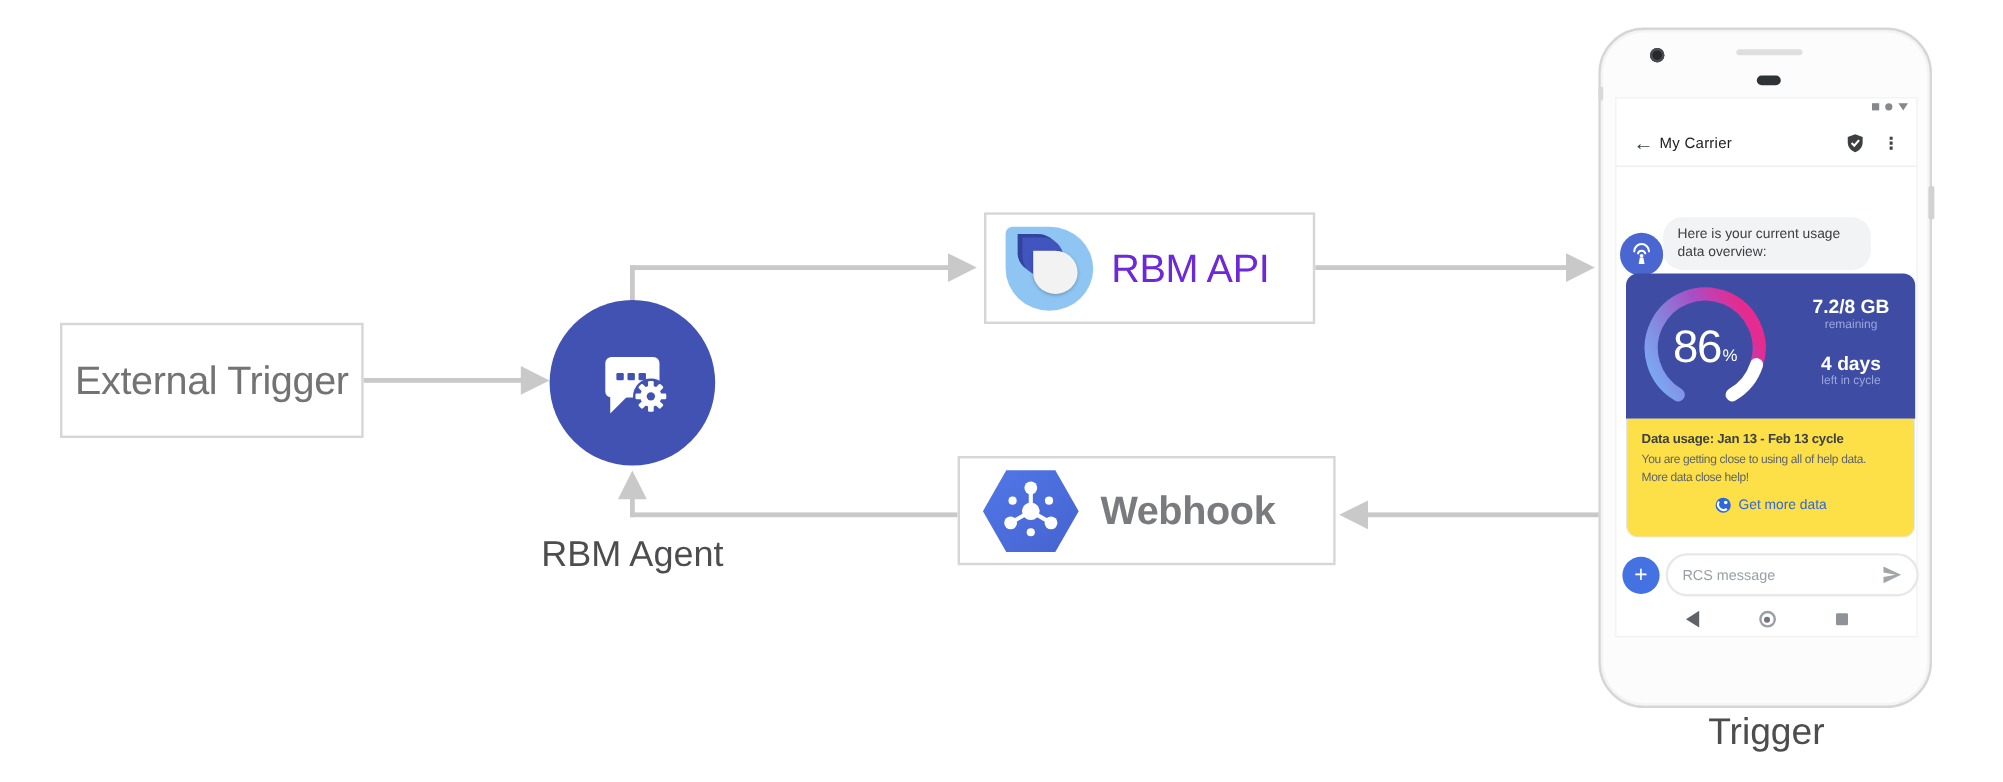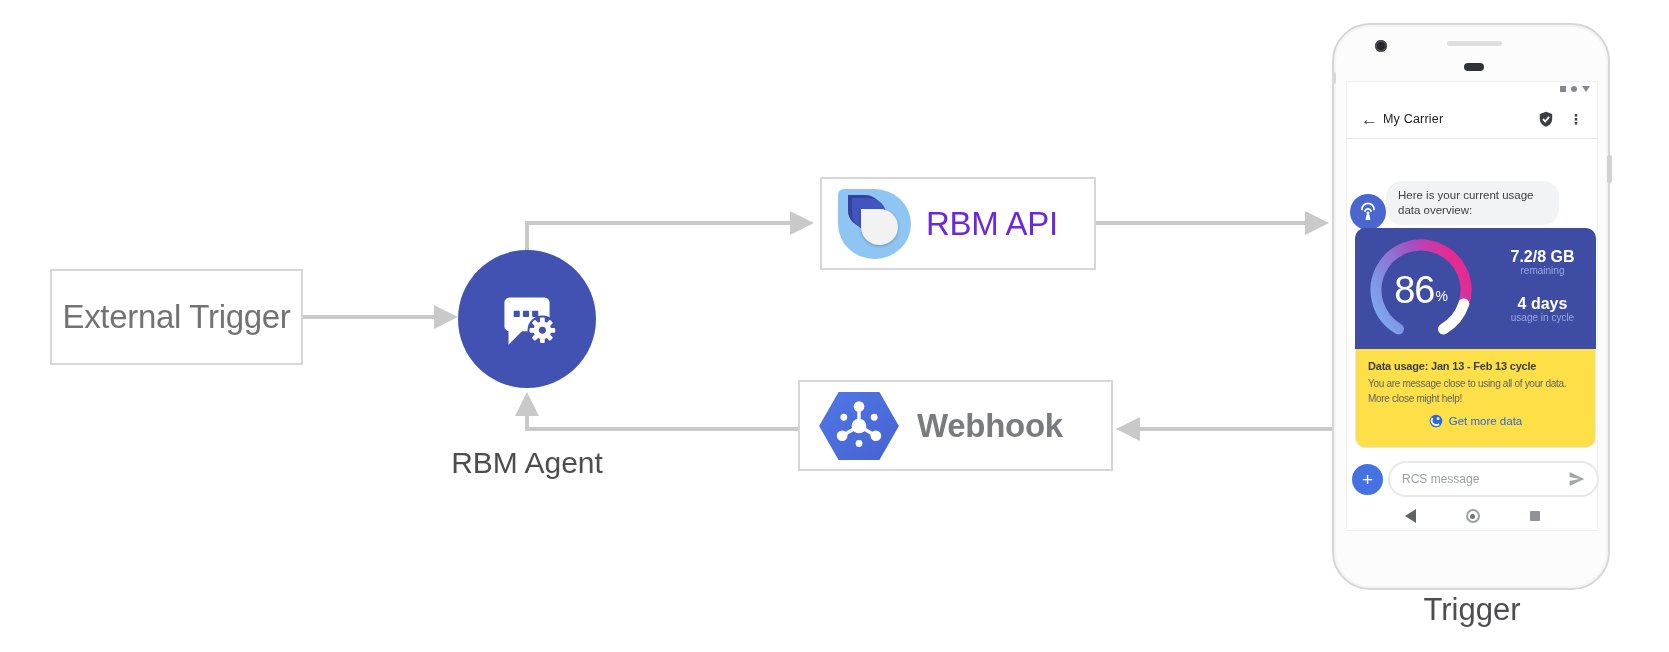--- a/index.html
+++ b/index.html
@@ -257,28 +257,28 @@
             <path d="M 42.8 13.91 A 45 45 0 0 1 22.5 38.97" fill="none" stroke="#ffffff" stroke-width="11" stroke-linecap="round"></path>
           </svg>
           <div class="pct-wrap">
             <span class="pct-num">86</span>
             <span class="pct-sign">%</span>
           </div>
           <div class="blue-col">
             <div class="blue-big">7.2/8 GB</div>
             <div class="blue-sub">remaining</div>
             <div class="blue-big blue-gap">4 days</div>
-            <div class="blue-sub">usage in cycle</div>
+            <div class="blue-sub">left in cycle</div>
           </div>
         </div>
         <div class="card-white">
           <div class="cw-title">Data usage: Jan 13 - Feb 13 cycle</div>
           <div class="cw-body">
-            <div>You are message close to using all of your data.</div>
-            <div>More close might help!</div>
+            <div>You are getting close to using all of help data.</div>
+            <div>More data close help!</div>
           </div>
           <div class="cta-row">
             <svg width="14" height="14" viewBox="0 0 16 16">
               <circle cx="8" cy="8" r="7.2" fill="#2d67de"></circle>
               <path d="M4,4.5 A 5.2,5.2 0 0 0 11.5,11.5" fill="none" stroke="#ffffff" stroke-width="2"></path>
               <circle cx="10.4" cy="5.4" r="1.7" fill="#ffffff"></circle>
             </svg>
             <span class="cta-label">Get more data</span>
           </div>
         </div>

